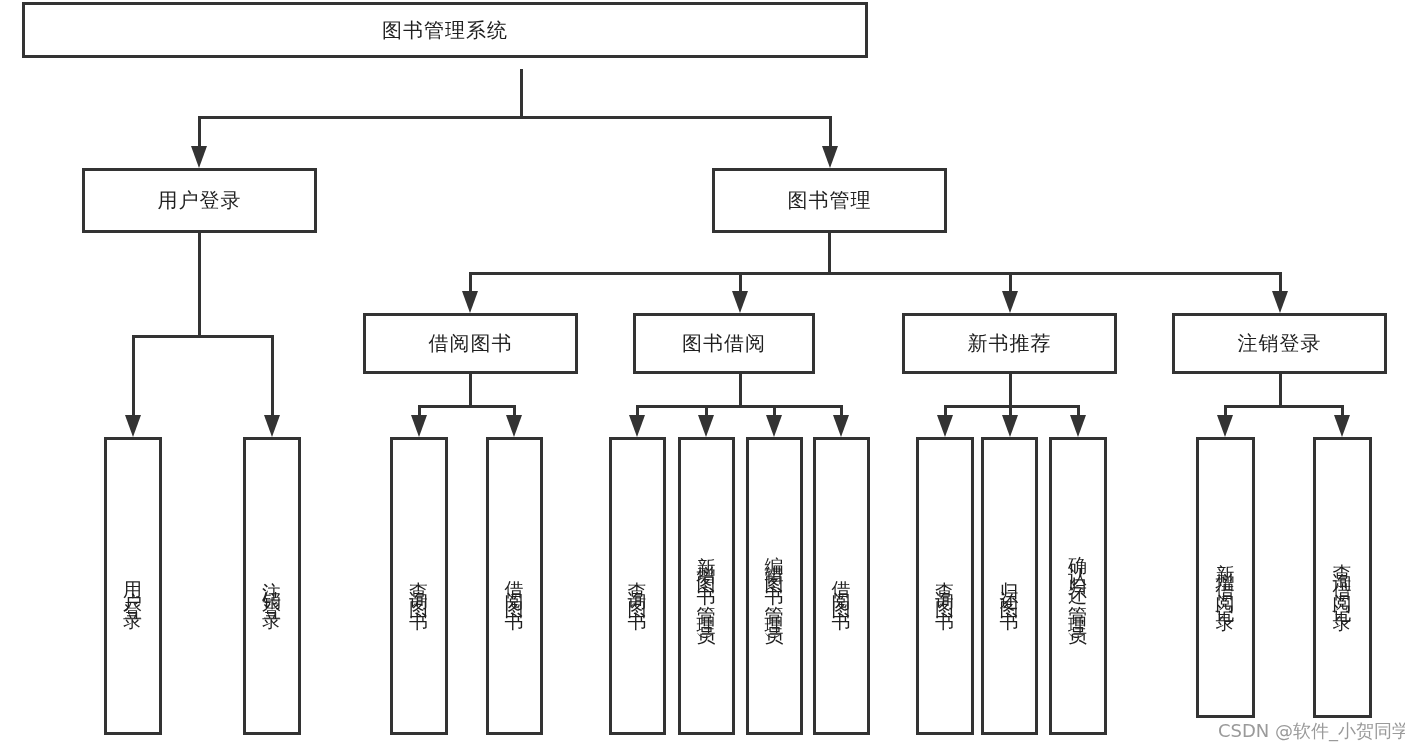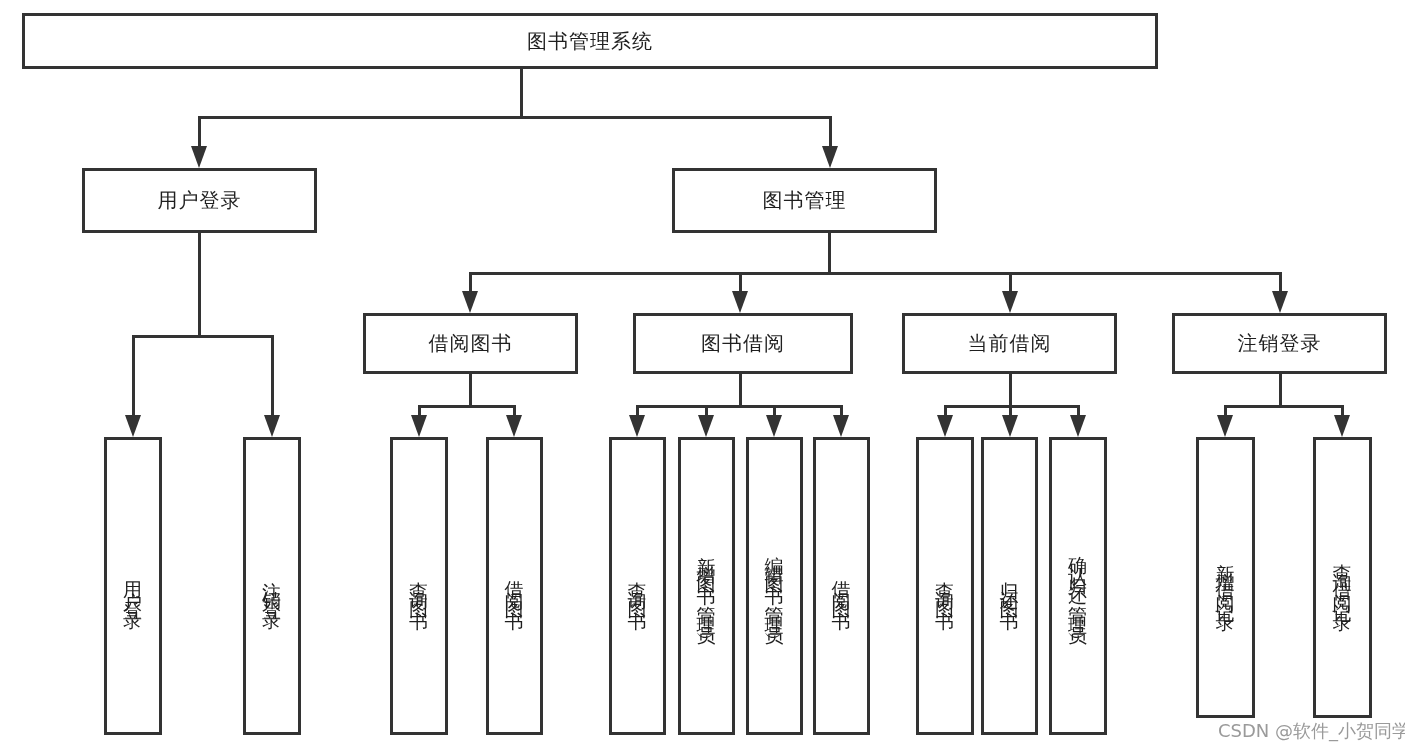--- a/index.html
+++ b/index.html
@@ -29,37 +29,37 @@
   .watermark{
     position:absolute;left:1186px;top:719px;width:215px;
     font-size:18px;color:#9a9a9a;white-space:nowrap;z-index:5;margin-left:32px;
   }
 </style>
 </head>
 <body>
 
 <div class="canvas">
 
-  <div class="hbox" style="left:22px;top:13px;width:1136px;height:56px;">
+  <div class="hbox" style="left:22px;top:2px;width:846px;height:56px;">
     <span>图书管理系统</span>
   </div>
 
   <div>
     <div class="ln" style="left:520px;top:69px;width:3px;height:48px;"></div>
     <div class="ln" style="left:198px;top:116px;width:634px;height:3px;"></div>
     <div class="ln" style="left:198px;top:117px;width:3px;height:31px;"></div>
     <div class="ah" style="left:191px;top:146px;"></div>
     <div class="ln" style="left:829px;top:117px;width:3px;height:31px;"></div>
     <div class="ah" style="left:822px;top:146px;"></div>
   </div>
 
   <div class="hbox" style="left:82px;top:168px;width:235px;height:65px;">
     <span>用户登录</span>
   </div>
-  <div class="hbox" style="left:672px;top:168px;width:265px;height:65px;">
+  <div class="hbox" style="left:712px;top:168px;width:235px;height:65px;">
     <span>图书管理</span>
   </div>
 
   <div>
     <div class="ln" style="left:198px;top:233px;width:3px;height:103px;"></div>
     <div class="ln" style="left:132px;top:335px;width:142px;height:3px;"></div>
     <div class="ln" style="left:132px;top:336px;width:3px;height:80px;"></div>
     <div class="ah" style="left:125px;top:415px;"></div>
     <div class="ln" style="left:271px;top:336px;width:3px;height:80px;"></div>
     <div class="ah" style="left:264px;top:415px;"></div>
@@ -74,25 +74,25 @@
     <div class="ah" style="left:732px;top:291px;"></div>
     <div class="ln" style="left:1009px;top:273px;width:3px;height:20px;"></div>
     <div class="ah" style="left:1002px;top:291px;"></div>
     <div class="ln" style="left:1279px;top:273px;width:3px;height:20px;"></div>
     <div class="ah" style="left:1272px;top:291px;"></div>
   </div>
 
   <div class="hbox" style="left:363px;top:313px;width:215px;height:61px;">
     <span>借阅图书</span>
   </div>
-  <div class="hbox" style="left:633px;top:313px;width:220px;height:61px;">
+  <div class="hbox" style="left:633px;top:313px;width:182px;height:61px;">
     <span>图书借阅</span>
   </div>
   <div class="hbox" style="left:902px;top:313px;width:215px;height:61px;">
-    <span>当前借阅</span>
+    <span>新书推荐</span>
   </div>
   <div class="hbox" style="left:1172px;top:313px;width:215px;height:61px;">
     <span>注销登录</span>
   </div>
 
   <div>
     <div class="ln" style="left:469px;top:374px;width:3px;height:32px;"></div>
     <div class="ln" style="left:418px;top:405px;width:98px;height:3px;"></div>
     <div class="ln" style="left:418px;top:406px;width:3px;height:11px;"></div>
     <div class="ah" style="left:411px;top:415px;"></div>

